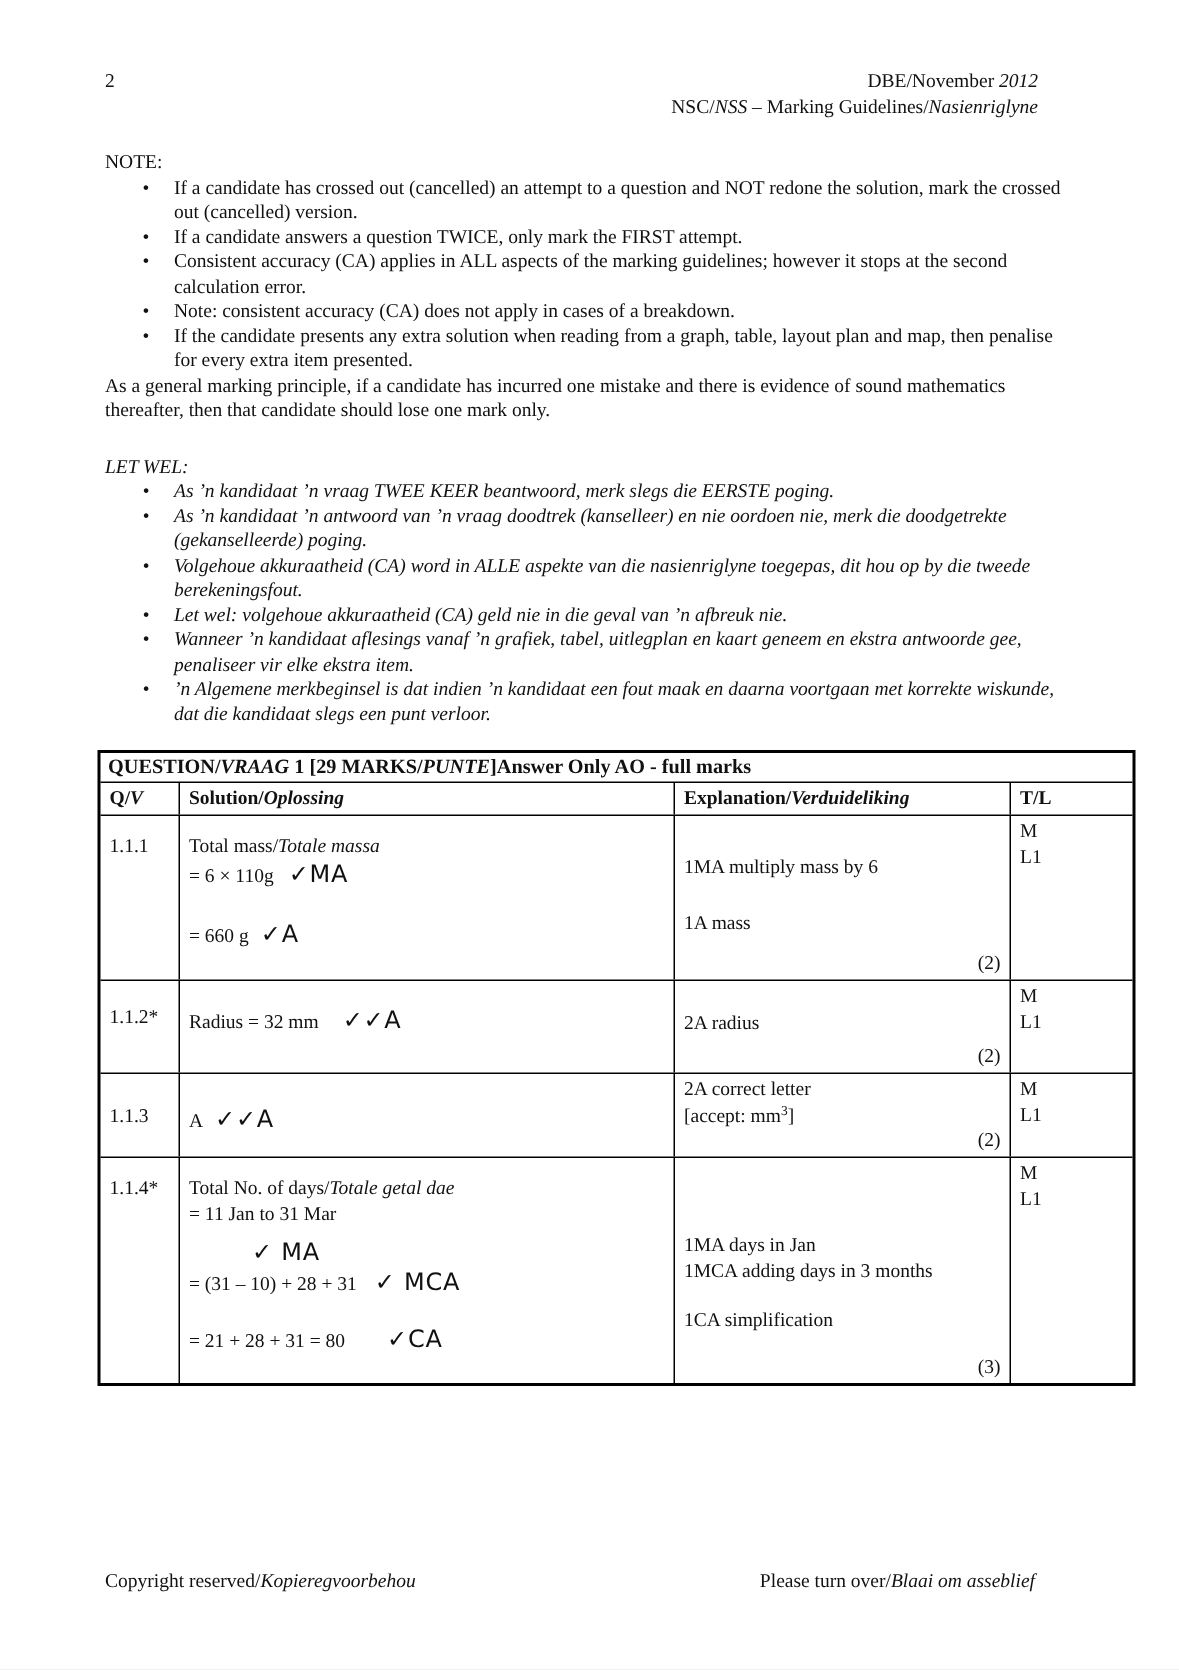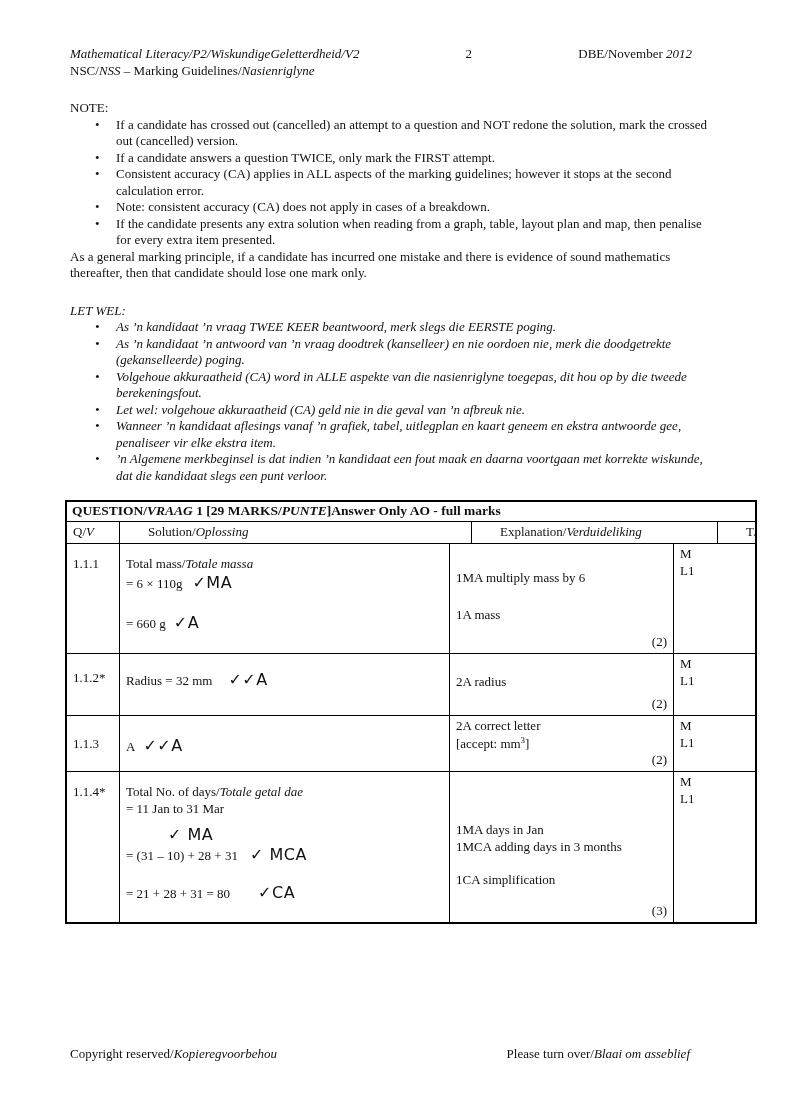--- a/index.html
+++ b/index.html
@@ -15,39 +15,39 @@
     line-height: 1.27;
     color: #111;
     padding: 46px 76px 0 70px;
     overflow: hidden;
   }
   .it { font-style: italic; }
 
   
   .doc-header { width: 622px; }
   .h-row { display: flex; justify-content: space-between; align-items: baseline; }
-  .h-sub { text-align: left; width: 622px; }
+  .h-sub { text-align: right; width: 622px; }
 
   
   .note-sec { margin-top: 21px; width: 640px; }
   .note-sec ul { margin: 0; padding: 0 0 0 25px; list-style: none; }
   .note-sec li { position: relative; padding-left: 21px; }
   .note-sec li::before { content: "\2022"; position: absolute; left: 0; }
   .note-closing { margin: 0; }
   .note-af { font-style: italic; }
 
   
   .mtable { margin-top: 16px; margin-left: -5px; width: 692px; border: 2px solid #000; }
   .trow { display: flex; border-bottom: 1px solid #000; }
   .trow:last-child { border-bottom: none; }
   .tcell { border-right: 1px solid #000; padding: 2px 6px; overflow: hidden; }
   .tcell:last-child { border-right: none; }
   .r-title { height: 20px; }
   .r-title .tcell { width: 100%; padding: 0 5px; font-weight: bold; font-size: 13.5px; white-space: nowrap; }
-  .r-head { height: 22px; font-weight: normal; gap: 22px; }
+  .r-head { height: 22px; font-weight: bold; }
   .r1 { height: 110px; }
   .r2 { height: 62px; }
   .r3 { height: 56px; }
   .r4 { height: 150px; }
   .c-qv  { width: 53px;  flex: none; }
   .c-sol { width: 330px; flex: none; }
   .c-exp { width: 224px; flex: none; display: flex; flex-direction: column; }
   .c-tl  { flex: 1; }
   .mark { margin-top: auto; text-align: right; padding-bottom: 1px; }
   .tick { font-family: "DejaVu Sans", sans-serif; font-size: 16px; letter-spacing: 0.5px; }
@@ -74,21 +74,20 @@
     display: flex; justify-content: space-between;
   }
 </style>
 </head>
 <body>
 
 <div class="page">
 
   <div class="doc-header">
     <div class="h-row">
-      <span class="it">Mathematical Literacy/P2/WiskundigeGeletterdheid/V2</span>
       <span>2</span>
       <span><span>DBE/November </span><span class="it">2012</span></span>
     </div>
     <div class="h-sub"><span>NSC/</span><span class="it">NSS</span><span> – Marking Guidelines/</span><span class="it">Nasienriglyne</span></div>
   </div>
 
   <section class="note-sec">
     <div>NOTE:</div>
     <ul>
       <li>If a candidate has crossed out (cancelled) an attempt to a question and NOT redone the solution, mark the crossed out (cancelled) version.</li>

